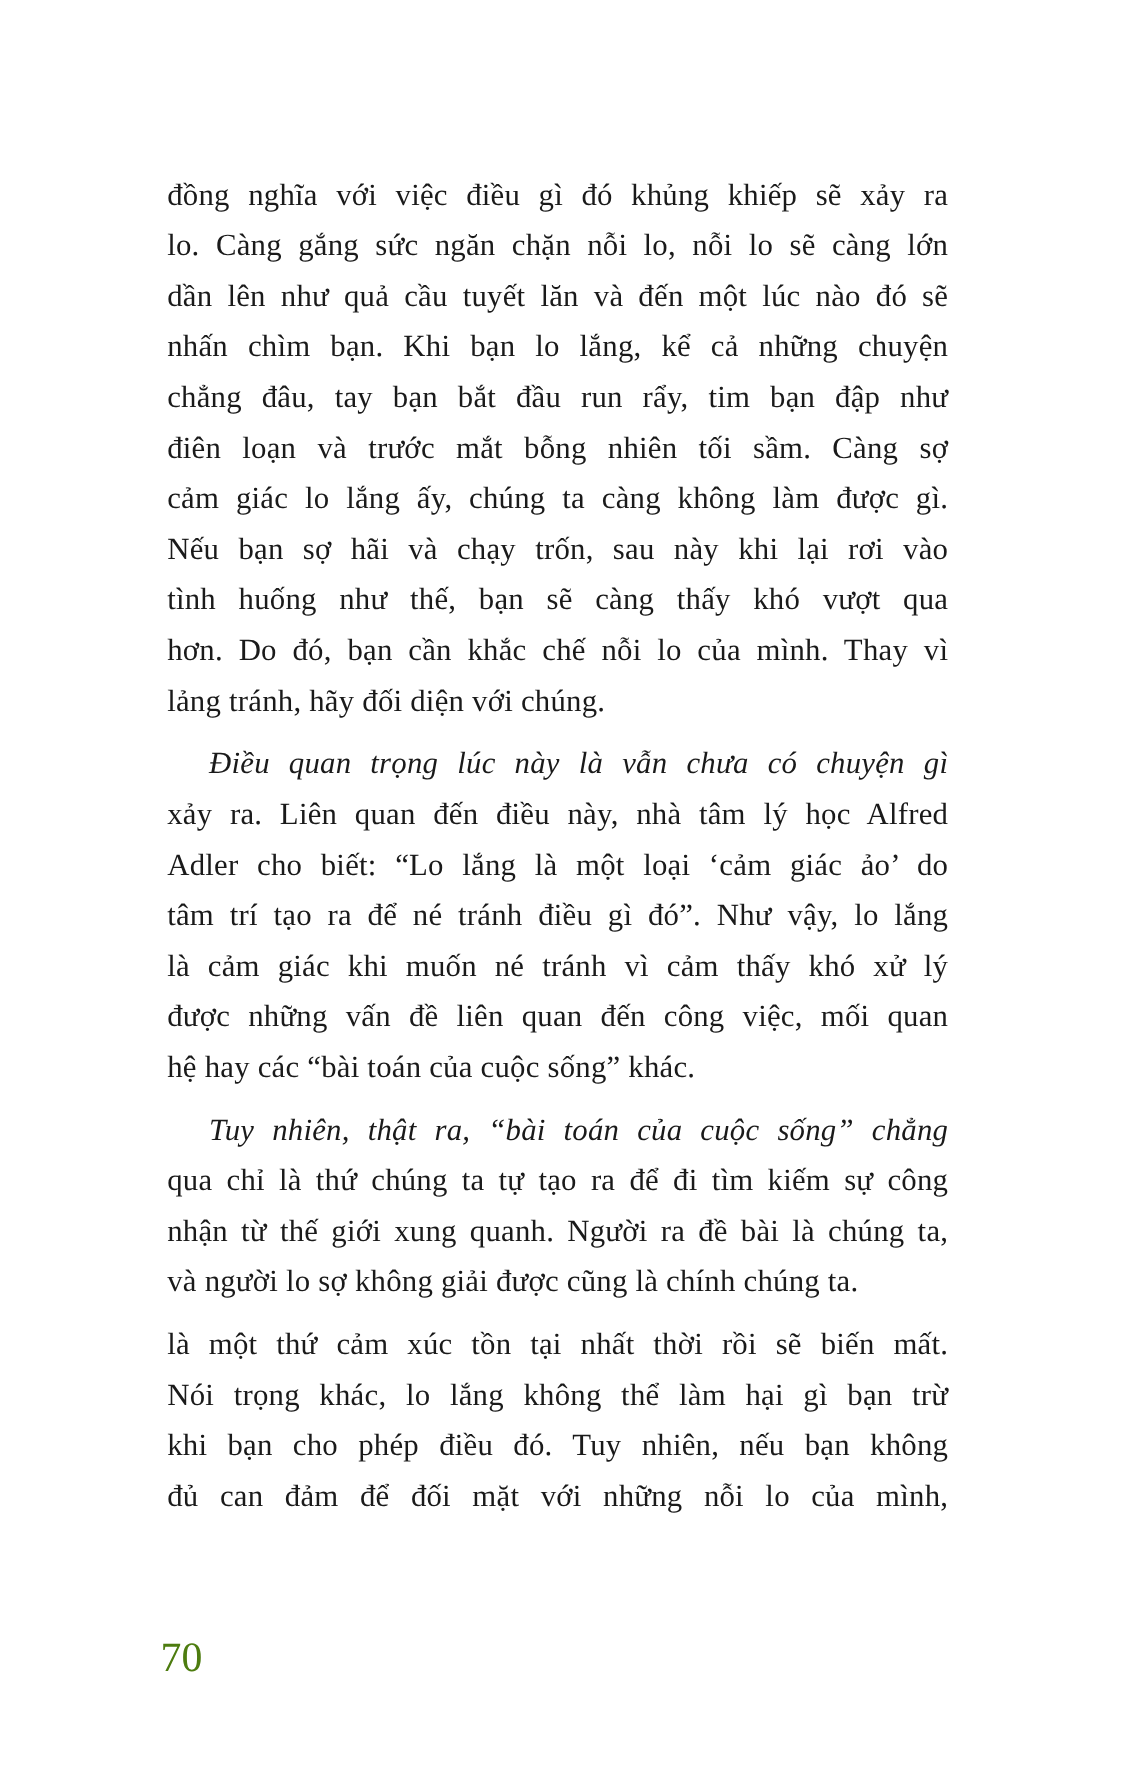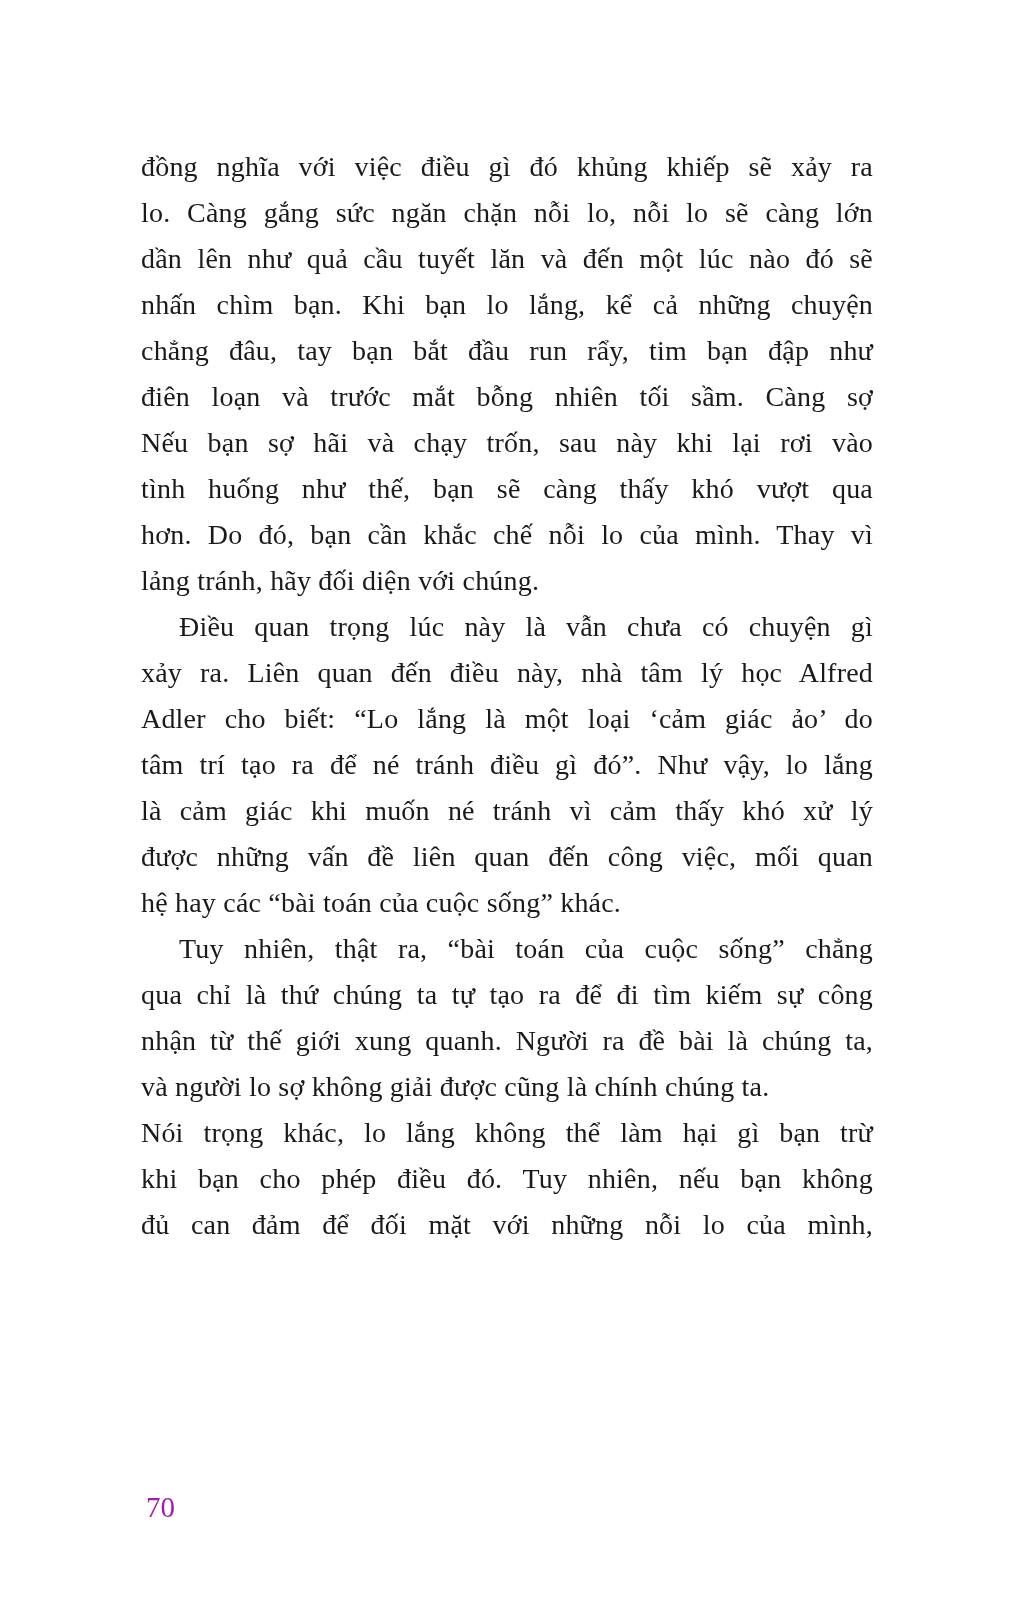--- a/index.html
+++ b/index.html
@@ -16,61 +16,63 @@
     font-family: "Liberation Serif", "DejaVu Serif", serif;
     color: #1a1a1a;
   }
   .text-block {
     position: absolute;
     left: 141px;
     top: 144px;
     width: 732px;
   }
   .paragraph {
-    margin: 0;
+    margin: 11px;
     padding: 0;
   }
   .line {
     height: 46px;
     line-height: 46px;
     font-size: 28px;
     letter-spacing: 0.2px;
     text-align: justify;
     text-align-last: justify;
     white-space: normal;
     overflow: visible;
   }
   .line.indent {
     padding-left: 38px;
+    font-style: italic;
   }
   .line.last {
     text-align: right;
     text-align-last: left;
   }
   .folio {
     position: absolute;
     left: 146px;
     top: 1490px;
-    font-size: 29px;
+    font-size: 38px;
     line-height: 34px;
-    color: #a21caf;
+    color: #4d7c0f;
   }
 </style>
 </head>
 <body>
 
 <div class="page">
   <div class="text-block">
       <div class="paragraph">
         <div class="line">đồng nghĩa với việc điều gì đó khủng khiếp sẽ xảy ra</div>
         <div class="line">lo. Càng gắng sức ngăn chặn nỗi lo, nỗi lo sẽ càng lớn</div>
         <div class="line">dần lên như quả cầu tuyết lăn và đến một lúc nào đó sẽ</div>
         <div class="line">nhấn chìm bạn. Khi bạn lo lắng, kể cả những chuyện</div>
         <div class="line">chẳng đâu, tay bạn bắt đầu run rẩy, tim bạn đập như</div>
         <div class="line">điên loạn và trước mắt bỗng nhiên tối sầm. Càng sợ</div>
+        <div class="line">cảm giác lo lắng ấy, chúng ta càng không làm được gì.</div>
         <div class="line">Nếu bạn sợ hãi và chạy trốn, sau này khi lại rơi vào</div>
         <div class="line">tình huống như thế, bạn sẽ càng thấy khó vượt qua</div>
         <div class="line">hơn. Do đó, bạn cần khắc chế nỗi lo của mình. Thay vì</div>
         <div class="line last">lảng tránh, hãy đối diện với chúng.</div>
       </div>
       <div class="paragraph">
         <div class="line indent">Điều quan trọng lúc này là vẫn chưa có chuyện gì</div>
         <div class="line">xảy ra. Liên quan đến điều này, nhà tâm lý học Alfred</div>
         <div class="line">Adler cho biết: “Lo lắng là một loại ‘cảm giác ảo’ do</div>
         <div class="line">tâm trí tạo ra để né tránh điều gì đó”. Như vậy, lo lắng</div>
@@ -78,19 +80,20 @@
         <div class="line">được những vấn đề liên quan đến công việc, mối quan</div>
         <div class="line last">hệ hay các “bài toán của cuộc sống” khác.</div>
       </div>
       <div class="paragraph">
         <div class="line indent">Tuy nhiên, thật ra, “bài toán của cuộc sống” chẳng</div>
         <div class="line">qua chỉ là thứ chúng ta tự tạo ra để đi tìm kiếm sự công</div>
         <div class="line">nhận từ thế giới xung quanh. Người ra đề bài là chúng ta,</div>
         <div class="line last">và người lo sợ không giải được cũng là chính chúng ta.</div>
       </div>
       <div class="paragraph">
+        <div class="line">là một thứ cảm xúc tồn tại nhất thời rồi sẽ biến mất.</div>
         <div class="line">Nói trọng khác, lo lắng không thể làm hại gì bạn trừ</div>
         <div class="line">khi bạn cho phép điều đó. Tuy nhiên, nếu bạn không</div>
         <div class="line">đủ can đảm để đối mặt với những nỗi lo của mình,</div>
       </div>
     </div>
   <div class="folio">70</div>
 </div>
 
 </body></html>

